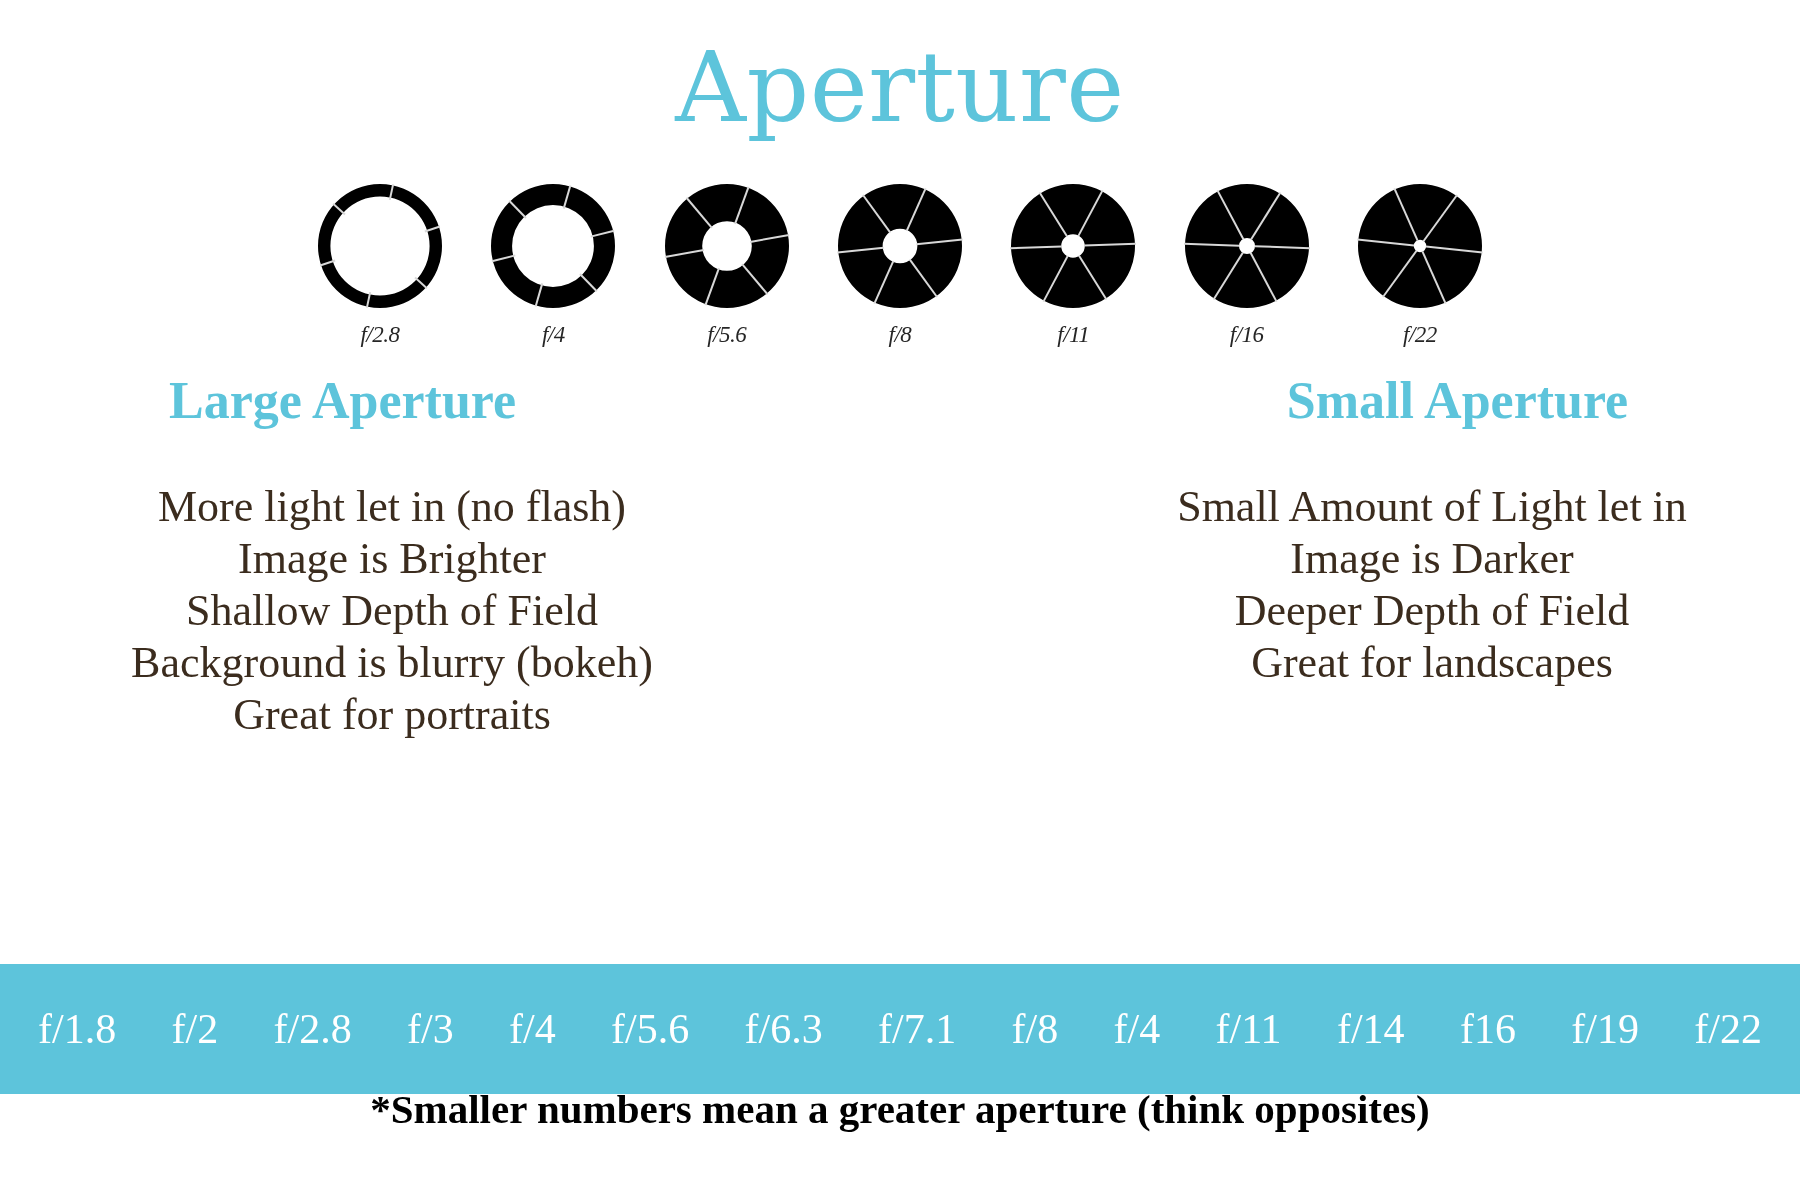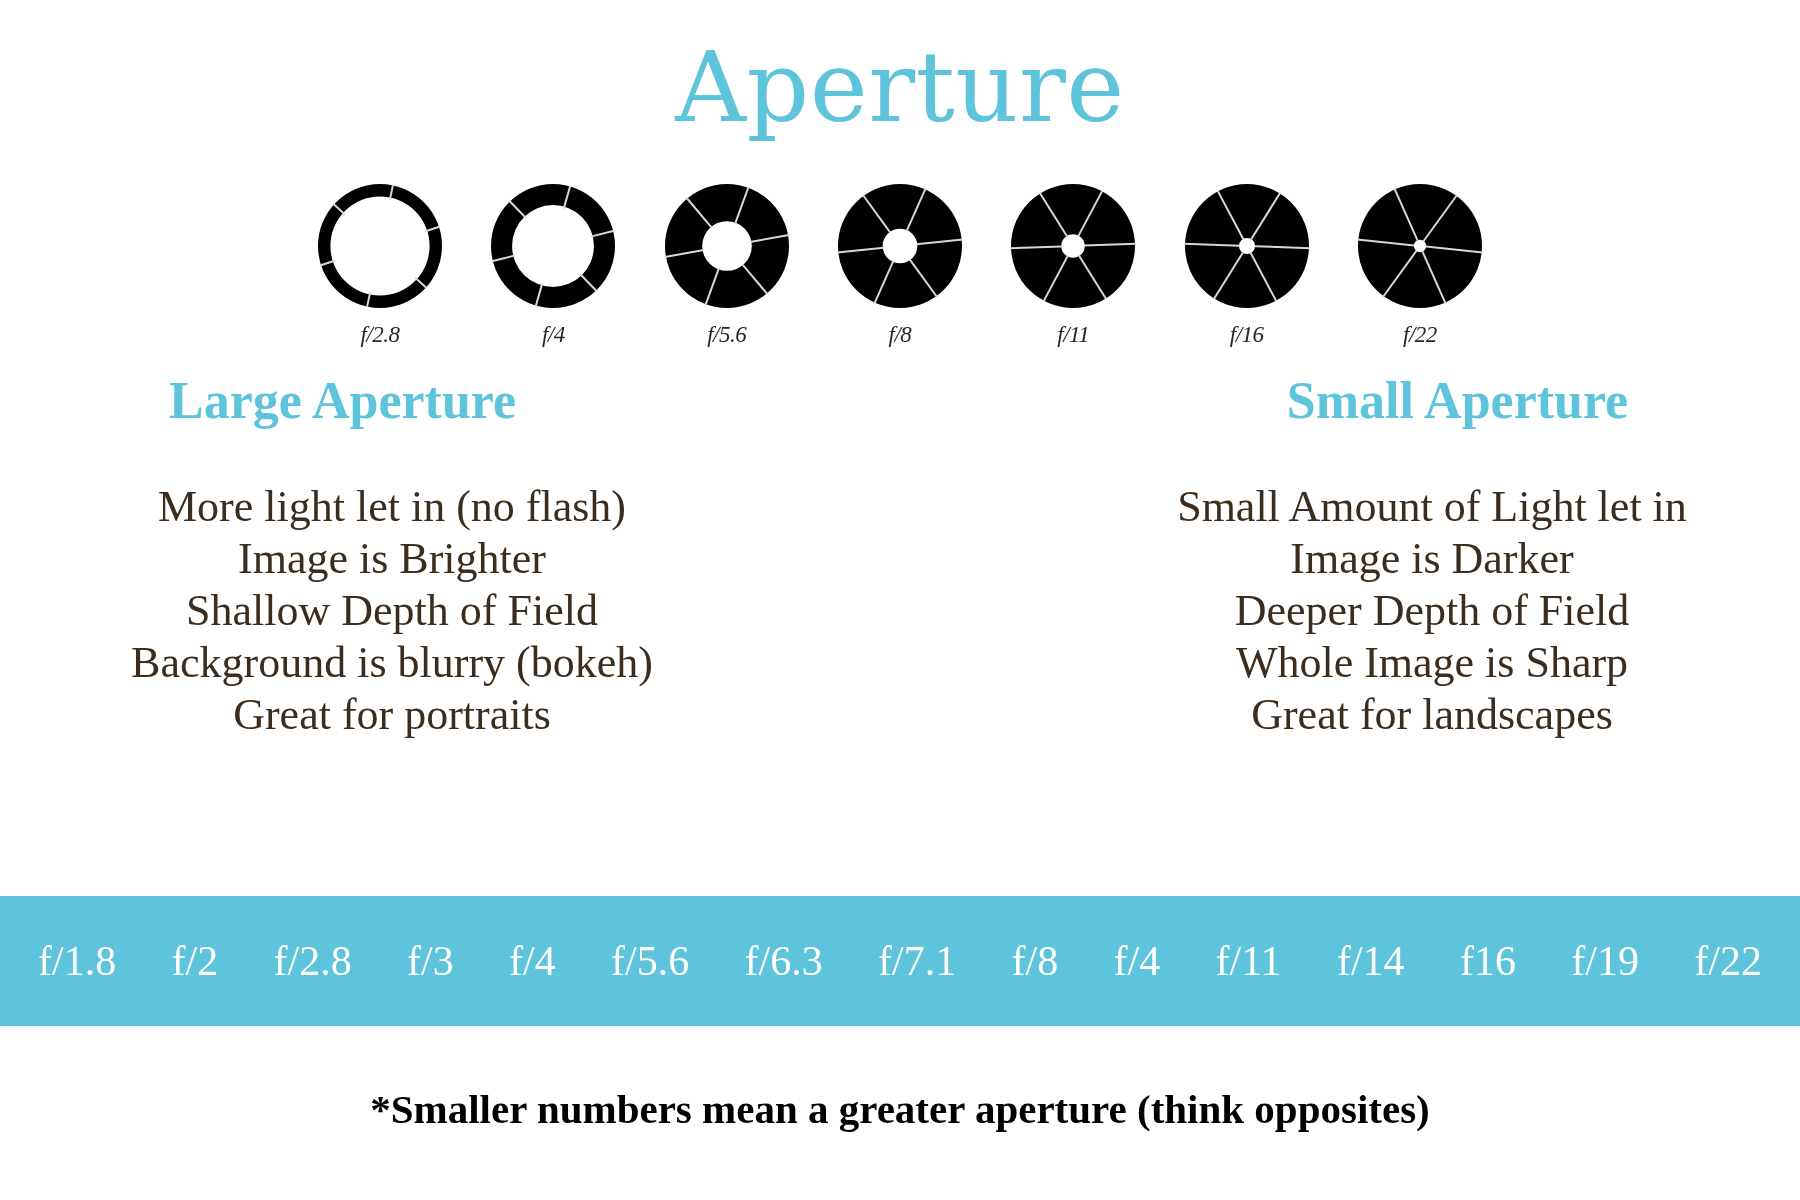--- a/index.html
+++ b/index.html
@@ -87,21 +87,21 @@
     font-family: "Liberation Serif", "DejaVu Serif", serif;
   }
   .col.left  { padding-right: 170px; padding-left: 20px; margin-left: 12px; }
   .col.right { padding-left: 150px; padding-right: 8px; }
   .col .line { white-space: nowrap; }
 
   
   .fstop-bar {
     position: absolute;
     left: 0;
-    top: 896px;
+    top: 964px;
     width: 1800px;
     height: 130px;
     background: #5dc4db;
     display: flex;
     align-items: center;
     justify-content: space-between;
     box-sizing: border-box;
     padding: 0 38px;
   }
   .fstop {
@@ -227,21 +227,20 @@
       <div class="line">More light let in (no flash)</div>
       <div class="line">Image is Brighter</div>
       <div class="line">Shallow Depth of Field</div>
       <div class="line">Background is blurry (bokeh)</div>
       <div class="line">Great for portraits</div>
     </div>
   <div class="col right">
       <div class="line">Small Amount of Light let in</div>
       <div class="line">Image is Darker</div>
       <div class="line">Deeper Depth of Field</div>
-      <div class="line">Whole Image is Sharp</div>
       <div class="line">Great for landscapes</div>
     </div>
 </div>
 
 <div class="fstop-bar">
     <span class="fstop">f/1.8</span>
     <span class="fstop">f/2</span>
     <span class="fstop">f/2.8</span>
     <span class="fstop">f/3</span>
     <span class="fstop">f/4</span>

